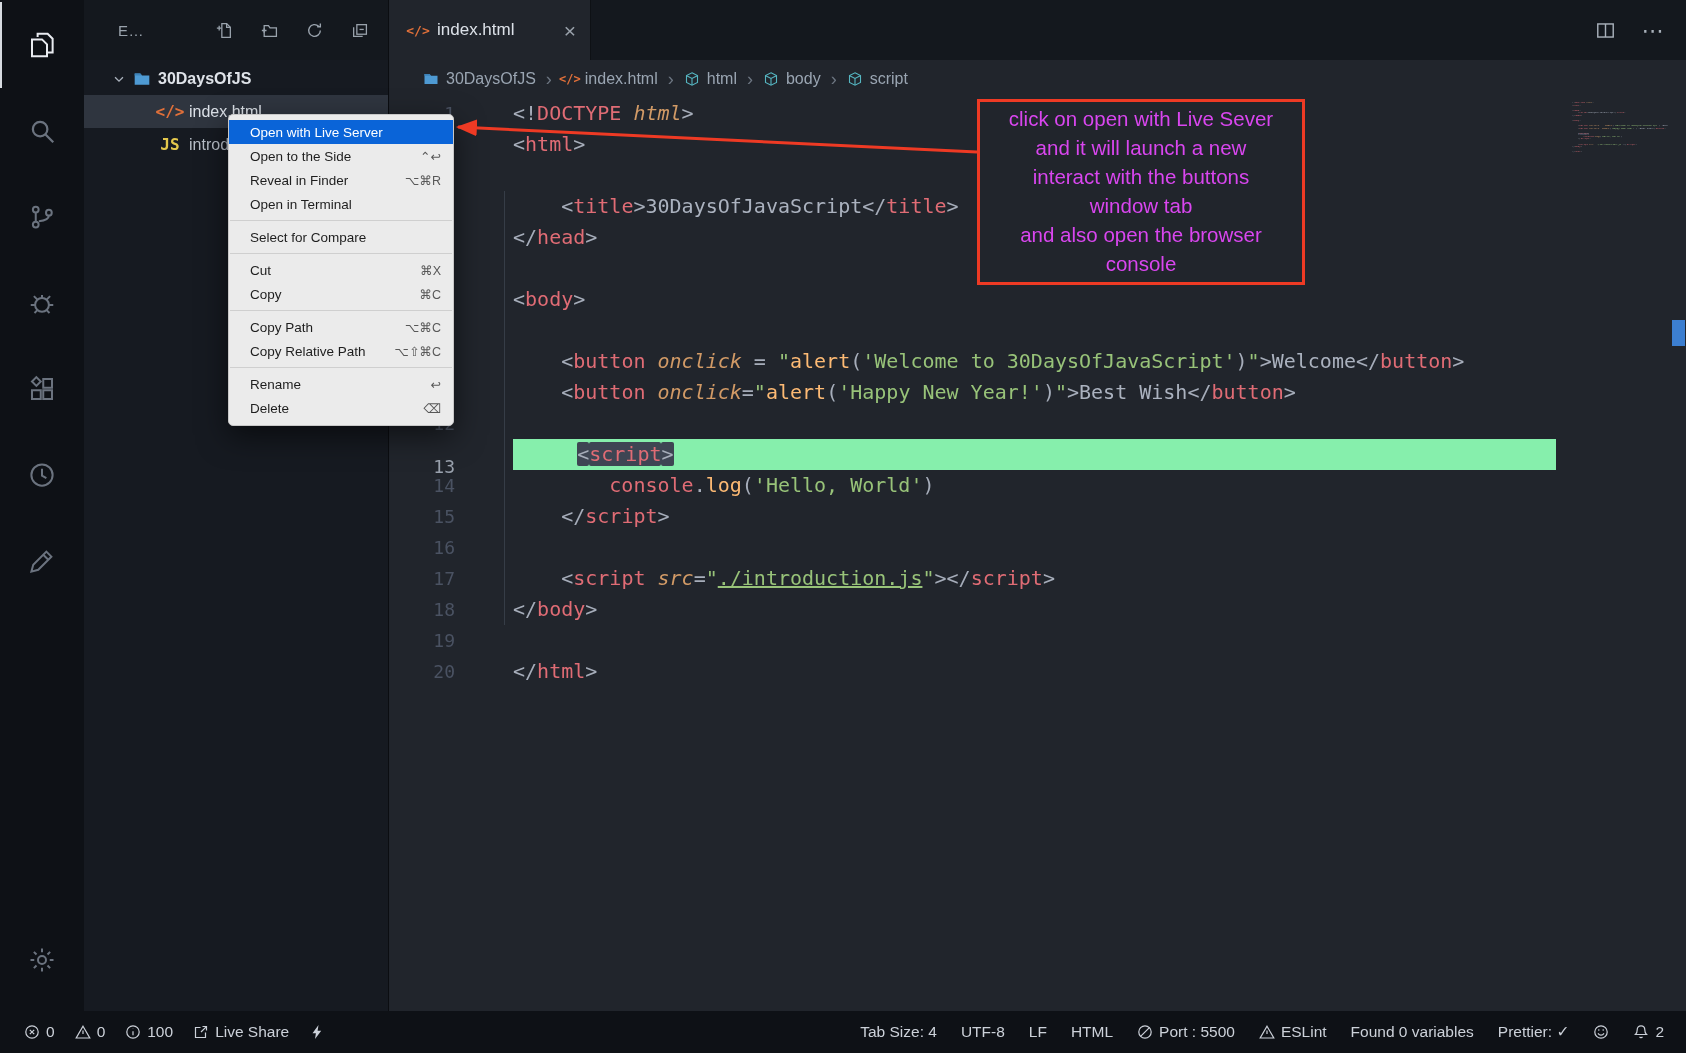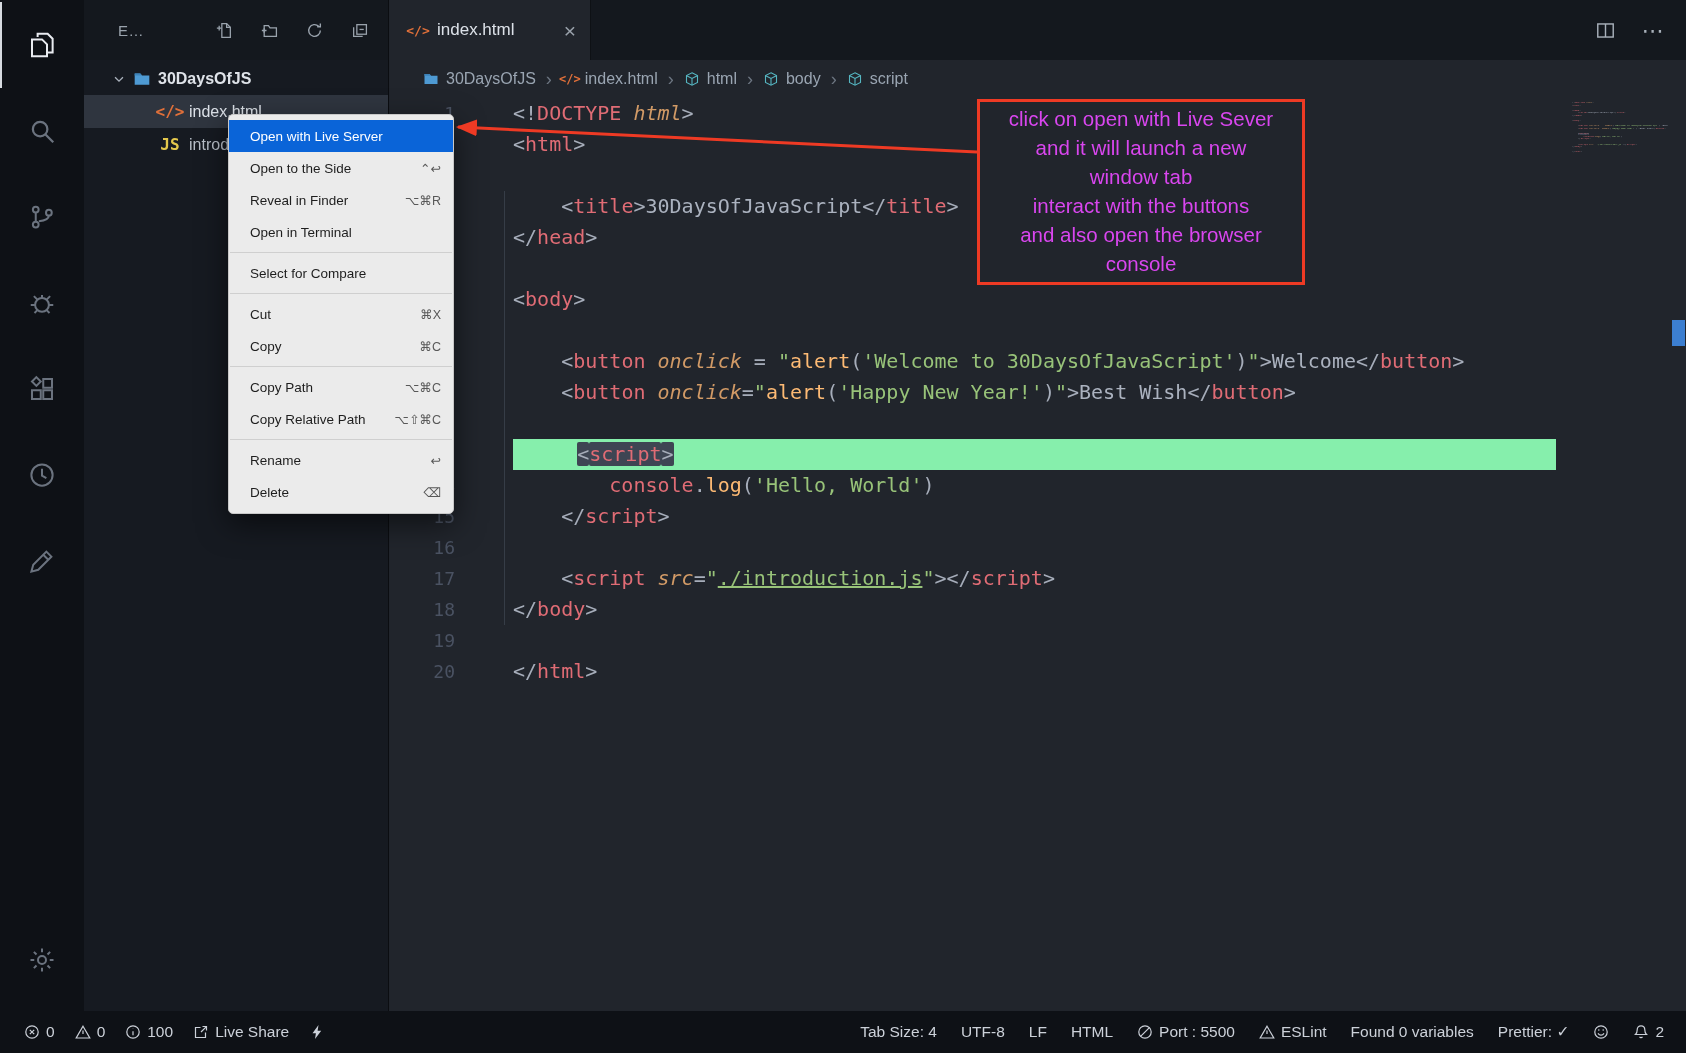--- a/index.html
+++ b/index.html
@@ -71,21 +71,21 @@
                 padding:0 22px 0 24px; color:#ccd1d9; font-size:15.5px; }
   .sb-left { display:flex; align-items:center; gap:20px; }
   .sb-right { margin-left:auto; display:flex; align-items:center; gap:24px; }
   .sbi { display:flex; align-items:center; gap:6px; }
   .sbi .ic { width:16px; height:16px; }
 
   
   .context-menu { position:absolute; left:228px; top:114px; width:226px; z-index:40;
                   background:#ebebeb; border:1px solid #c8c8c8; border-radius:5px;
                   box-shadow:0 10px 30px rgba(0,0,0,.55); padding:5px 0; }
-  .menu-item { height:32px; display:flex; align-items:center; padding:0 12px 0 21px;
+  .menu-item { height:24px; display:flex; align-items:center; padding:0 12px 0 21px;
                font-size:13.5px; color:#1e1e1e; }
   .menu-item.selected { background:#0a64d8; color:#fff; }
   .mi-shortcut { margin-left:auto; color:#585858; font-size:12.5px; }
   .menu-sep { height:1px; background:#cfcfcf; margin:4px 1px; }
 
   
   .annotation { position:absolute; left:977px; top:99px; width:328px; z-index:30;
                 border:3px solid #ee3a24; color:#d946ef; text-align:center;
                 font-size:20.5px; line-height:29px; padding:2px 4px 4px; }
   .arrow-overlay { position:absolute; left:0; top:0; z-index:50; pointer-events:none; }
@@ -615,22 +615,22 @@
     </div>
     <div class="menu-item">
       <span class="mi-label">Delete</span>
       <span class="mi-shortcut">⌫</span>
     </div>
   </div>
 
 <div class="annotation">
   <div>click on open with Live Sever</div>
   <div>and it will launch a new</div>
+  <div>interact with the buttons</div>
   <div>window tab</div>
-  <div>interact with the buttons</div>
   <div>and also open the browser</div>
   <div>console</div>
 </div>
 
 <svg class="arrow-overlay" width="1686" height="1053" viewBox="0 0 1686 1053">
   <defs>
     <marker id="ah" markerWidth="7" markerHeight="7" refX="9" refY="4" orient="auto" viewBox="0 0 10 8">
       <path d="M10 0L0 4l10 4z" fill="#ee3a24" transform="rotate(180 5 4)"></path>
     </marker>
   </defs>

